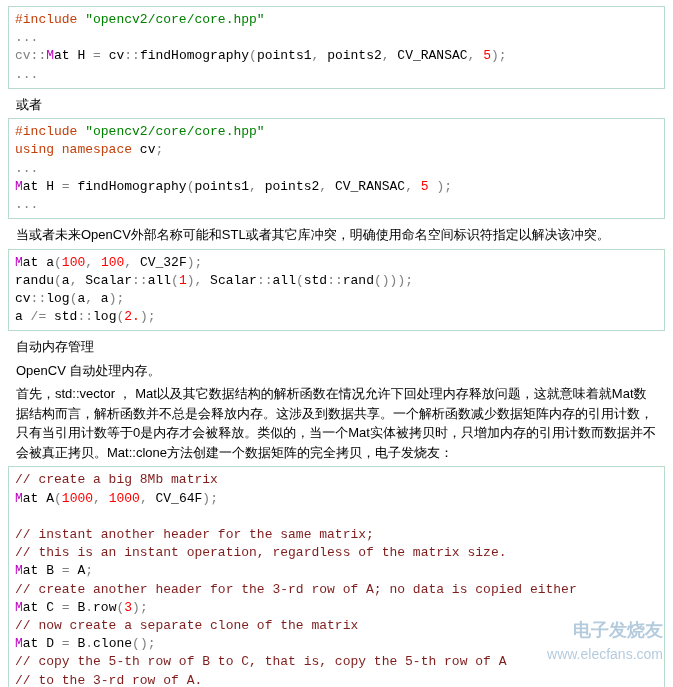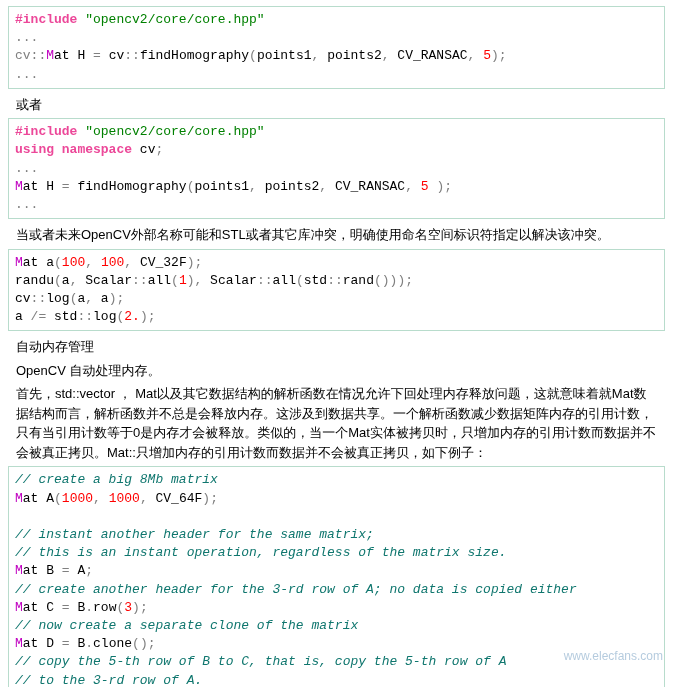--- a/index.html
+++ b/index.html
@@ -15,41 +15,41 @@
     background: #fff;
     border: 1px solid #b8dccc;
     padding: 4px 6px;
     margin: 2px 0 6px 0;
     font-family: Consolas, "Courier New", monospace;
     font-size: 13px;
     white-space: pre;
     line-height: 1.4;
     overflow-x: auto;
   }
-  .c-preproc { color: #ec4899; font-weight: bold; }
+  .c-preproc { color: #c2410c; font-weight: normal; }
   .c-string  { color: #008000; }
-  .c-comment { color: #0f766e; font-style: italic; }
+  .c-comment { color: #7f1d1d; }
   .c-type    { color: #c000c0; }
   .c-num     { color: #ff0000; }
   .c-ident   { color: #808080; }
   .c-op      { color: #808080; }
   p { margin: 4px 8px; }
   .watermark {
     position: fixed;
     right: 10px;
     bottom: 22px;
     opacity: 0.35;
     font-size: 11px;
     color: #2a6aa0;
     text-align: right;
     pointer-events: none;
     font-family: Arial, sans-serif;
   }
   .watermark .big { font-size: 18px; font-weight: bold; display:block; }
-  .watermark .url { font-size: 12px; display:block;margin-top:13px; }
+  .watermark .url { font-size: 14px; display:block; }
 </style>
 </head>
 <body>
 
 <div class="code-block"><span class="c-preproc">#include </span><span class="c-string">"opencv2/core/core.hpp"</span>
 <span class="c-op">...</span>
 <span class="c-ident">cv</span><span class="c-op">::</span><span class="c-type">M</span><span>at H </span><span class="c-op">=</span><span> cv</span><span class="c-op">::</span><span>findHomography</span><span class="c-op">(</span><span>points1</span><span class="c-op">,</span><span> points2</span><span class="c-op">,</span><span> CV_RANSAC</span><span class="c-op">,</span><span> </span><span class="c-num">5</span><span class="c-op">);</span>
 <span class="c-op">...</span></div>
 
 <p>或者</p>
@@ -62,21 +62,21 @@
 
 <p>当或者未来OpenCV外部名称可能和STL或者其它库冲突，明确使用命名空间标识符指定以解决该冲突。</p>
 
 <div class="code-block"><span class="c-type">M</span><span>at a</span><span class="c-op">(</span><span class="c-num">100</span><span class="c-op">,</span><span> </span><span class="c-num">100</span><span class="c-op">,</span><span> CV_32F</span><span class="c-op">);</span>
 <span>randu</span><span class="c-op">(</span><span>a</span><span class="c-op">,</span><span> Scalar</span><span class="c-op">::</span><span>all</span><span class="c-op">(</span><span class="c-num">1</span><span class="c-op">),</span><span> Scalar</span><span class="c-op">::</span><span>all</span><span class="c-op">(</span><span>std</span><span class="c-op">::</span><span>rand</span><span class="c-op">()));</span>
 <span>cv</span><span class="c-op">::</span><span>log</span><span class="c-op">(</span><span>a</span><span class="c-op">,</span><span> a</span><span class="c-op">);</span>
 <span>a </span><span class="c-op">/=</span><span> std</span><span class="c-op">::</span><span>log</span><span class="c-op">(</span><span class="c-num">2.</span><span class="c-op">);</span></div>
 
 <p>自动内存管理</p>
 <p>OpenCV 自动处理内存。</p>
-<p>首先，std::vector ， Mat以及其它数据结构的解析函数在情况允许下回处理内存释放问题，这就意味着就Mat数据结构而言，解析函数并不总是会释放内存。这涉及到数据共享。一个解析函数减少数据矩阵内存的引用计数，只有当引用计数等于0是内存才会被释放。类似的，当一个Mat实体被拷贝时，只增加内存的引用计数而数据并不会被真正拷贝。Mat::只增加内存的引用计数而数据并不会被真正拷贝，如下例子：</p>
+<p>首先，std::vector ， Mat以及其它数据结构的解析函数在情况允许下回处理内存释放问题，这就意味着就Mat数据结构而言，解析函数并不总是会释放内存。这涉及到数据共享。一个解析函数减少数据矩阵内存的引用计数，只有当引用计数等于0是内存才会被释放。类似的，当一个Mat实体被拷贝时，只增加内存的引用计数而数据并不会被真正拷贝。Mat::clone方法创建一个数据矩阵的完全拷贝，电子发烧友：</p>
 
 <div class="code-block"><span class="c-comment">// create a big 8Mb matrix</span>
 <span class="c-type">M</span><span>at A</span><span class="c-op">(</span><span class="c-num">1000</span><span class="c-op">,</span><span> </span><span class="c-num">1000</span><span class="c-op">,</span><span> CV_64F</span><span class="c-op">);</span>
 <span></span>
 <span class="c-comment">// instant another header for the same matrix;</span>
 <span class="c-comment">// this is an instant operation, regardless of the matrix size.</span>
 <span class="c-type">M</span><span>at B </span><span class="c-op">=</span><span> A</span><span class="c-op">;</span>
 <span class="c-comment">// create another header for the 3-rd row of A; no data is copied either</span>
 <span class="c-type">M</span><span>at C </span><span class="c-op">=</span><span> B</span><span class="c-op">.</span><span>row</span><span class="c-op">(</span><span class="c-num">3</span><span class="c-op">);</span>
 <span class="c-comment">// now create a separate clone of the matrix</span>
@@ -90,14 +90,15 @@
 
 
 
 
 <span></span>
 
 
 </div>
 
 <div class="watermark">
+  <span class="big">电子发烧友</span>
   <span class="url">www.elecfans.com</span>
 </div>
 
 </body></html>

